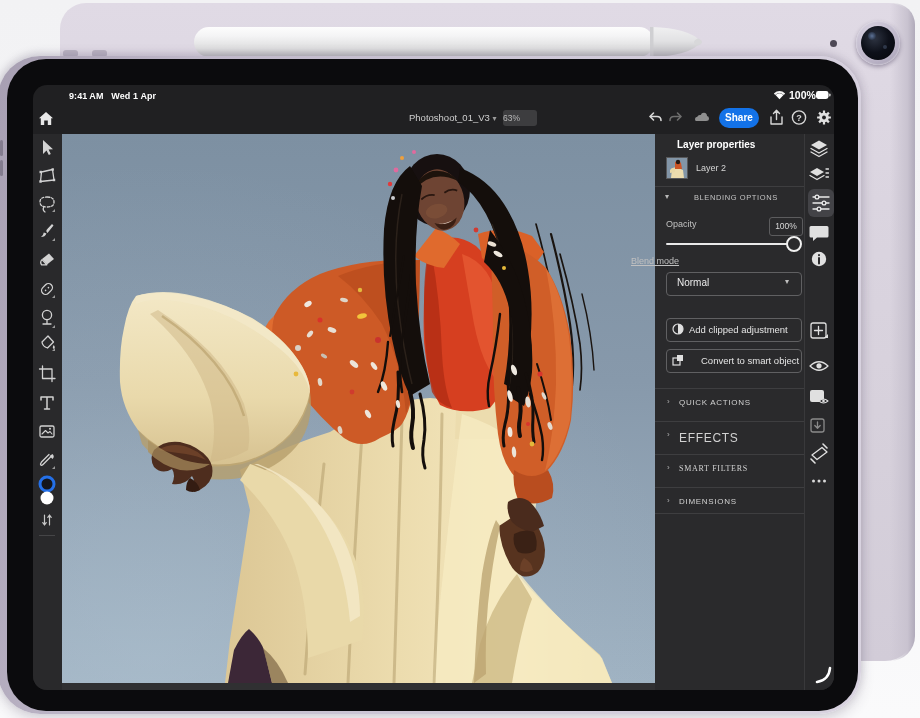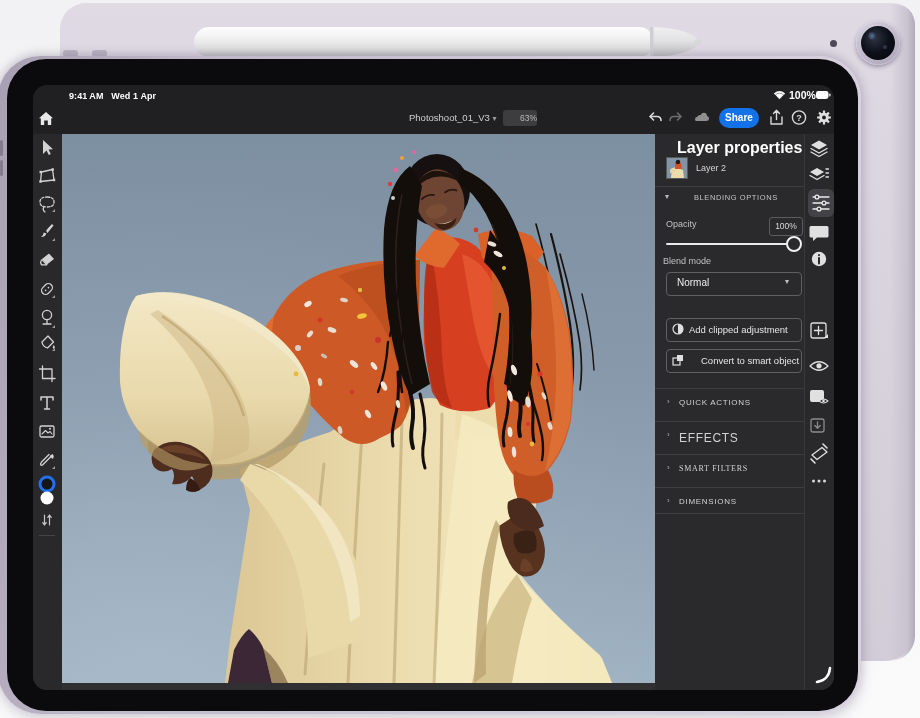--- a/index.html
+++ b/index.html
@@ -73,21 +73,21 @@
     <rect x="43" y="3" width="12.5" height="8" rx="2.4" fill="#fff"></rect>
     <rect x="56" y="5.4" width="1.6" height="3.2" rx="0.8" fill="#fff" opacity=".75"></rect>
   </svg>
 
   <svg class="abs" style="left:5px;top:26px;" width="16" height="15" viewBox="0 0 16 15">
     <path d="M8 1 L15 7.2 L13.2 7.2 L13.2 14 L9.8 14 L9.8 9.5 L6.2 9.5 L6.2 14 L2.8 14 L2.8 7.2 L1 7.2 Z" fill="#e8e8e8"></path>
   </svg>
 
   <div class="abs" style="left:376px;top:27px;font-size:9.5px;color:#cfcfcf;">Photoshoot_01_V3 <span style="font-size:8px;color:#9a9a9a;">▾</span></div>
   <div class="abs" style="left:470px;top:25px;width:34px;height:16px;border-radius:3px;background:#3d3d3f;
-       font-size:8.5px;color:#b8b8b8;text-align:right;line-height:16px;">63%</div>
+       font-size:8.5px;color:#b8b8b8;text-align:left;line-height:16px;">63%</div>
 
   <svg class="abs" style="left:615px;top:24px;" width="66" height="18" viewBox="0 0 66 18">
 
     <path d="M5.5 4 L2 7.5 L5.5 11" stroke="#d8d8d8" stroke-width="1.6" fill="none" stroke-linecap="round" stroke-linejoin="round"></path>
     <path d="M2.5 7.5 L9 7.5 Q13 7.5 13 11.5" stroke="#d8d8d8" stroke-width="1.6" fill="none" stroke-linecap="round"></path>
 
     <path d="M29.5 4 L33 7.5 L29.5 11" stroke="#6e6e6e" stroke-width="1.6" fill="none" stroke-linecap="round" stroke-linejoin="round"></path>
     <path d="M32.5 7.5 L26 7.5 Q22 7.5 22 11.5" stroke="#6e6e6e" stroke-width="1.6" fill="none" stroke-linecap="round"></path>
 
     <path d="M48 12 L58 12 Q61 12 61 9.5 Q61 7.3 59 7 Q59 4 56 3.8 Q53.4 3.7 52.8 6 Q50 5.5 49.3 7.8 Q47 8 47 10 Q47 12 48 12 Z" fill="#8f8f8f"></path>
@@ -348,40 +348,40 @@
       <circle cx="340" cy="24" r="2" fill="#f0a03c"></circle>
       <circle cx="352" cy="18" r="2" fill="#e06a9e"></circle>
       <circle cx="331" cy="64" r="2" fill="#caccd0"></circle>
     </g>
   </svg>
   </div>
 
   <div class="abs" style="left:29px;top:598px;width:593px;height:7px;background:#303032;"></div>
 
   <div class="abs" style="left:622px;top:49px;width:179px;height:556px;background:#2a2a2c;"></div>
-  <div class="abs" style="left:633px;top:54px;font-size:16px;font-weight:700;color:#fff;padding-left:11px;">Layer properties</div>
+  <div class="abs" style="left:633px;top:54px;font-size:10px;font-weight:700;color:#fff;padding-left:11px;">Layer properties</div>
 
   <svg class="abs" style="left:633px;top:72px;border:1px solid #58585a;" width="20" height="20" viewBox="0 0 20 20">
     <rect width="20" height="20" fill="#8295a7"></rect>
     <path d="M4 20 L5 11 Q8 8 11 10 L16 12 L17 20 Z" fill="#ecdcae"></path>
     <path d="M8 4 Q12 2 14 5 L15 11 L8 11 Z" fill="#cd5526"></path>
     <circle cx="11" cy="4" r="2.2" fill="#241813"></circle>
     <path d="M3 12 Q5 9 8 10 L8 14 L3 15 Z" fill="#e8d8a8"></path>
   </svg>
   <div class="abs" style="left:663px;top:78px;font-size:9px;color:#d5d5d5;">Layer 2</div>
   <div class="abs" style="left:622px;top:101px;width:149px;height:1px;background:#3e3e40;"></div>
 
   <div class="abs" style="left:632px;top:107px;font-size:8px;color:#b9b9b9;">▾</div>
   <div class="abs" style="left:645px;top:108px;font-size:7.5px;letter-spacing:.6px;color:#c4c4c4;padding-left:16px;">BLENDING OPTIONS</div>
   <div class="abs" style="left:633px;top:134px;font-size:9px;color:#c0c0c0;">Opacity</div>
   <div class="abs" style="left:736px;top:132px;width:32px;height:17px;border:1px solid #5c5c5e;border-radius:3px;
        font-size:8.5px;color:#d8d8d8;text-align:center;line-height:17px;">100%</div>
   <div class="abs" style="left:633px;top:158px;width:133px;height:2px;background:#e9e9e9;border-radius:1px;"></div>
   <div class="abs" style="left:753px;top:151px;width:12px;height:12px;border-radius:50%;background:#2a2a2c;border:2px solid #f0f0f0;"></div>
-  <div class="abs" style="left:630px;top:171px;font-size:9px;color:#c0c0c0;">Blend mode</div>
+  <div class="abs" style="left:598px;top:171px;font-size:9px;color:#c0c0c0;text-decoration:underline;">Blend mode</div>
   <div class="abs" style="left:633px;top:187px;width:134px;height:22px;border:1px solid #606062;border-radius:4px;"></div>
   <div class="abs" style="left:644px;top:192px;font-size:10px;color:#ececec;">Normal</div>
   <div class="abs" style="left:752px;top:192px;font-size:8px;color:#c0c0c0;">▾</div>
 
   <div class="abs" style="left:633px;top:233px;width:134px;height:22px;border:1px solid #606062;border-radius:4px;"></div>
   <svg class="abs" style="left:639px;top:238px;" width="12" height="12" viewBox="0 0 12 12">
     <circle cx="6" cy="6" r="5" fill="none" stroke="#e0e0e0" stroke-width="1.2"></circle>
     <path d="M6 1 A5 5 0 0 1 6 11 Z" fill="#e0e0e0"></path>
   </svg>
   <div class="abs" style="left:656px;top:239px;font-size:9.5px;color:#e4e4e4;">Add clipped adjustment</div>

